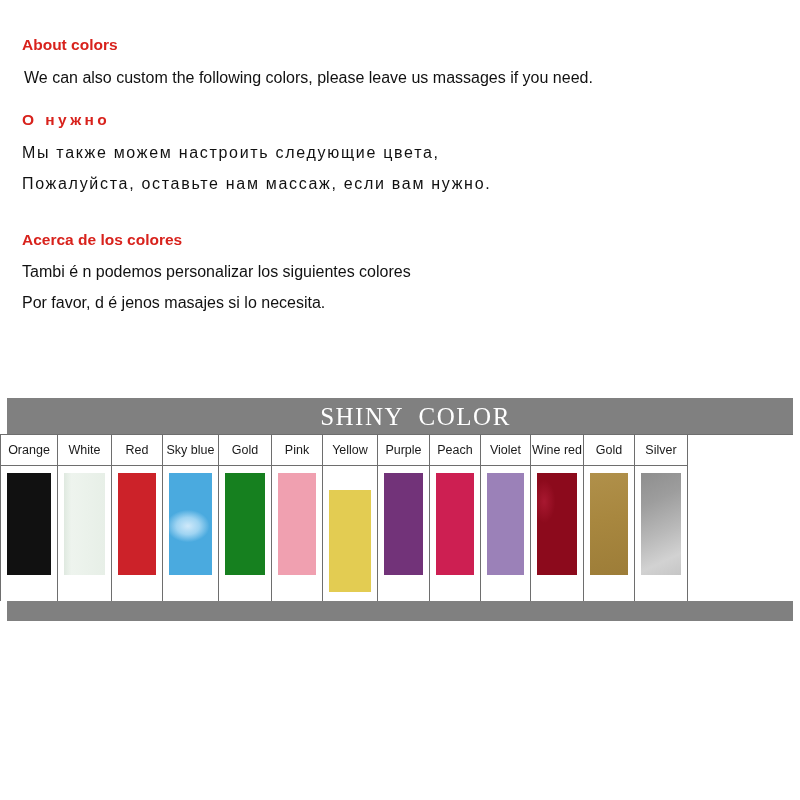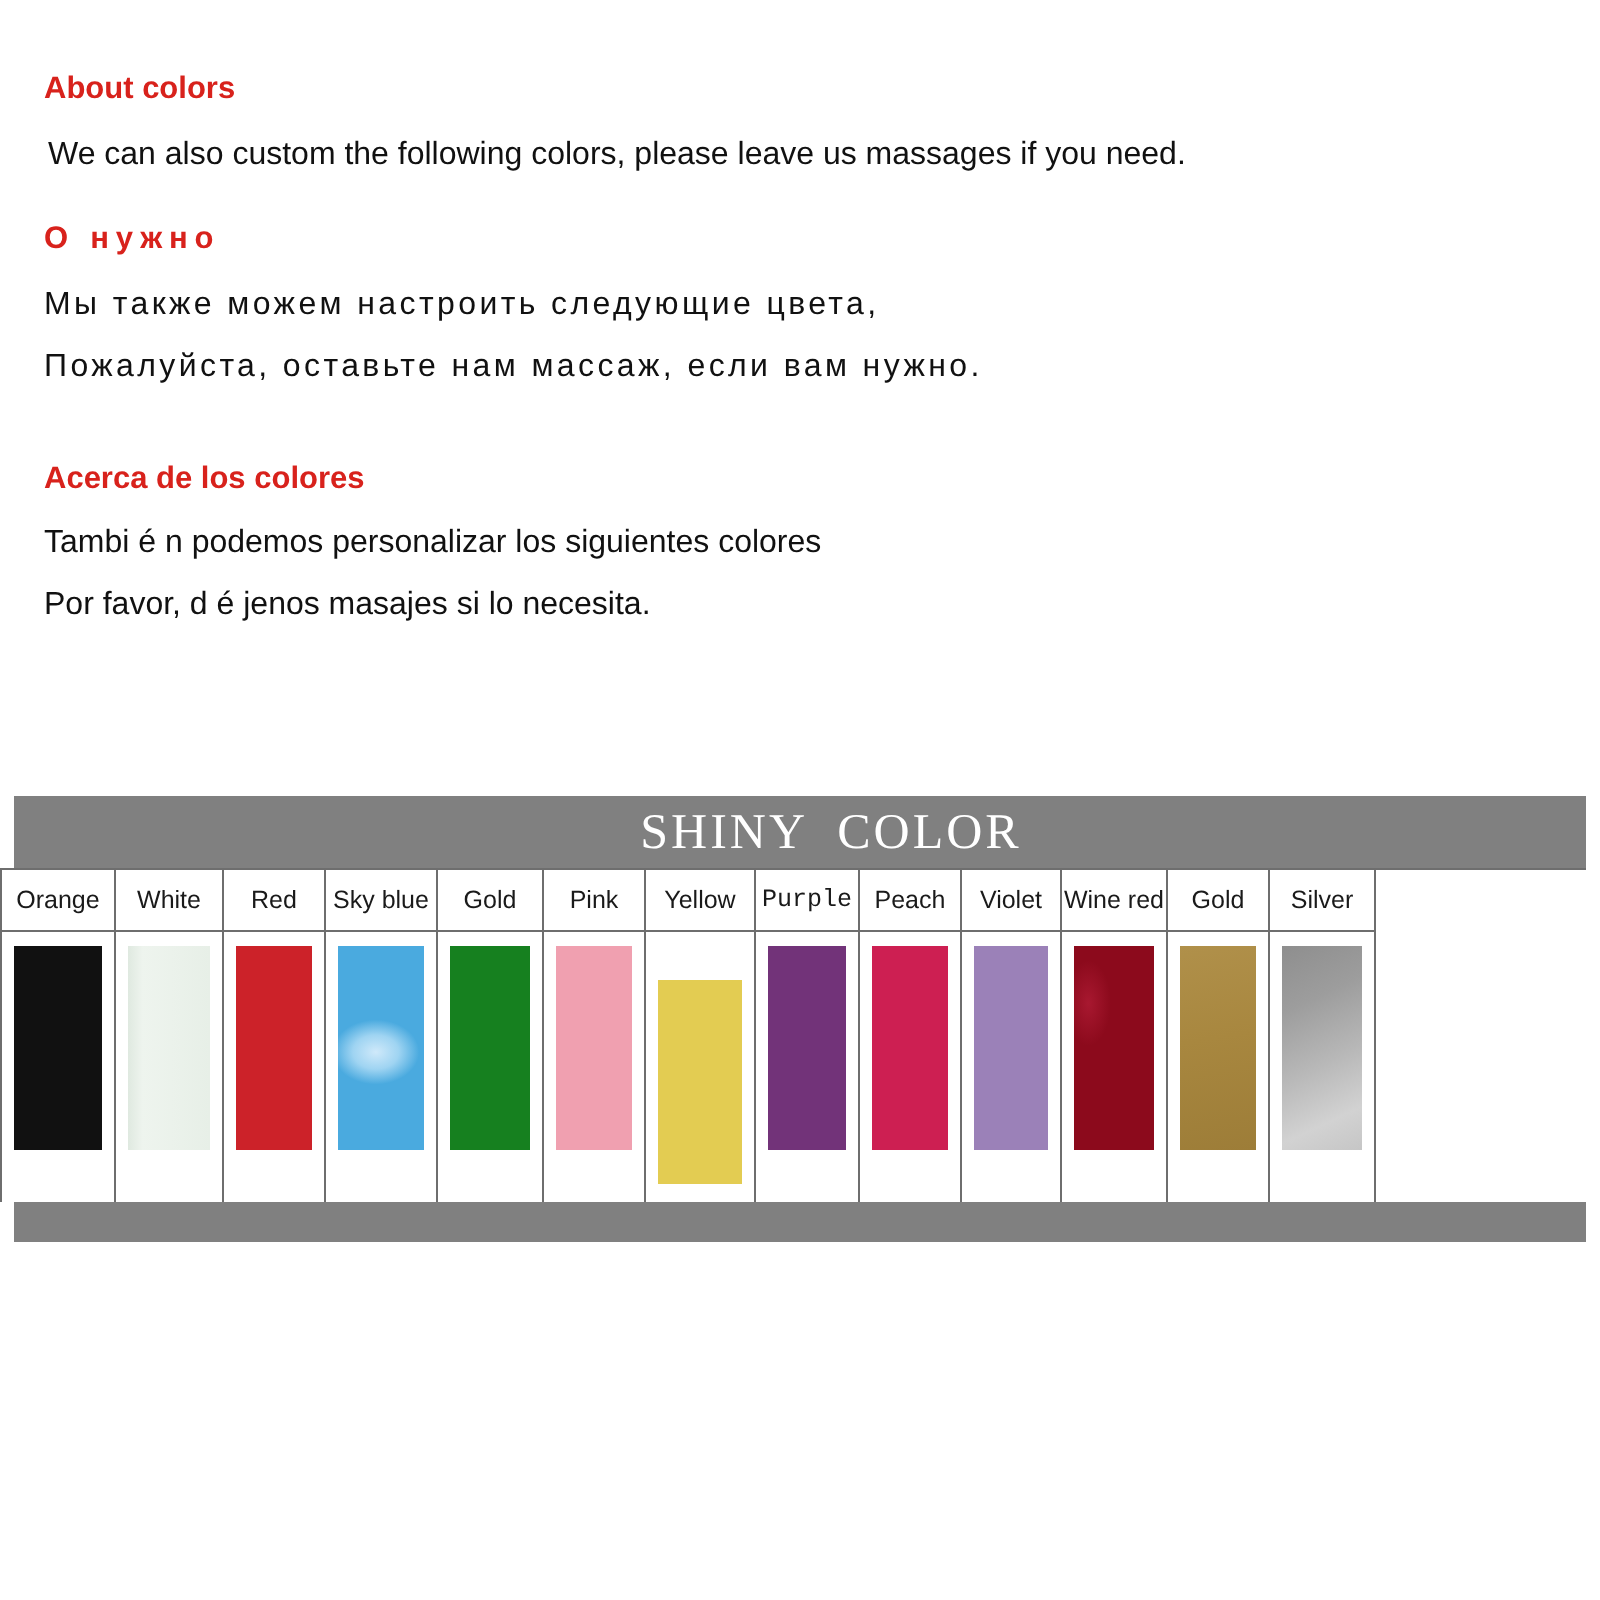--- a/index.html
+++ b/index.html
@@ -194,21 +194,21 @@
         <div class="col-swatch-pad">
           <div class="swatch" style="background: rgb(240, 160, 176);"></div>
         </div>
       </div>
       <div class="chart-col" style="width: 55px; gap: 17px;">
         <div class="col-label">Yellow</div>
         <div class="col-swatch-pad">
           <div class="swatch" style="background: rgb(227, 204, 82);"></div>
         </div>
       </div>
-      <div class="chart-col" style="width: 52px; font-family: Liberation Mono, monospace;">
+      <div class="chart-col" style="width: 52px;">
         <div class="col-label">Purple</div>
         <div class="col-swatch-pad">
           <div class="swatch" style="background: rgb(114, 51, 121);"></div>
         </div>
       </div>
       <div class="chart-col" style="width: 51px;">
         <div class="col-label">Peach</div>
         <div class="col-swatch-pad">
           <div class="swatch" style="background: rgb(205, 31, 82);"></div>
         </div>

